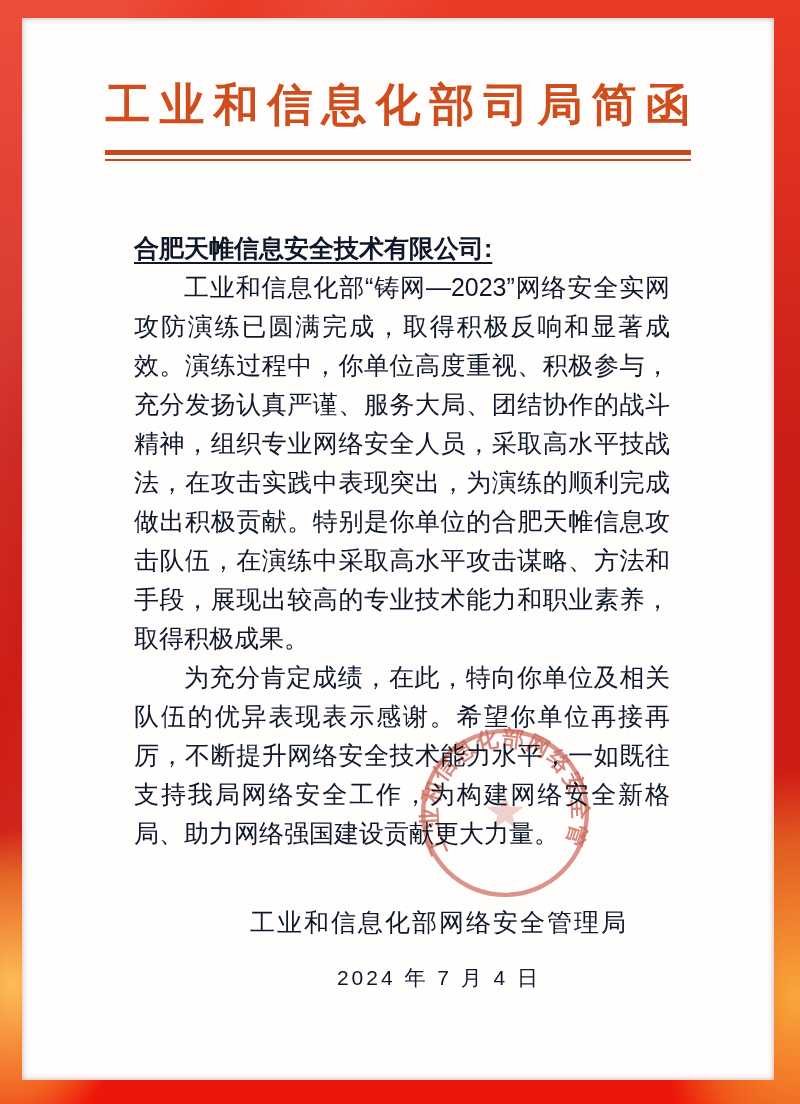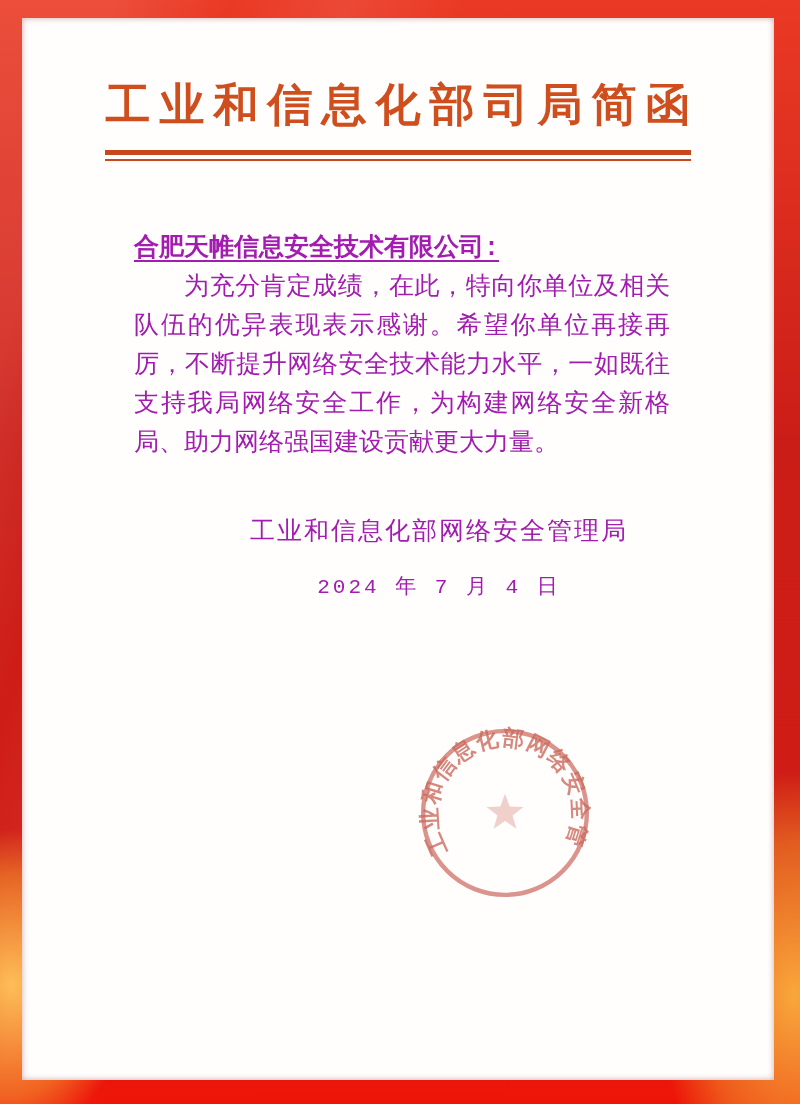--- a/index.html
+++ b/index.html
@@ -34,24 +34,24 @@
   }
   .title-rule {
     width:586px; height:4px;
     margin:15px auto 0 auto;
     border-top:5px solid #c8481e;
     border-bottom:2px solid #c8481e;
   }
   .body {
     margin-top:68px;
     padding:0 104px 0 112px;
-    font-family:Liberation Mono, monospace;
+    font-family:Liberation Sans, sans-serif;
     font-size:25px;
     line-height:39px;
-    color:#a21caf;
+    color:#0f172a;
     text-align:justify;
   }
   .salutation { margin:0; font-weight:bold; }
   .salutation span { text-decoration:underline; text-underline-offset:5px; }
   .body p.para { margin:0; text-indent:2em; }
   .closing {
     position:relative; z-index:2;
     margin-top:50px;
     padding-right:42px;
     text-align:right;
@@ -73,20 +73,21 @@
 <body>
 
 <div class="frame">
   <div class="page">
 
     <h1 class="title">工业和信息化部司局简函</h1>
     <div class="title-rule"></div>
 
     <div class="body">
       <p class="salutation"><span>合肥天帷信息安全技术有限公司:</span></p>
+      <p class="para">工业和信息化部“铸网—2023”网络安全实网攻防演练已圆满完成，取得积极反响和显著成效。演练过程中，你单位高度重视、积极参与，充分发扬认真严谨、服务大局、团结协作的战斗精神，组织专业网络安全人员，采取高水平技战法，在攻击实践中表现突出，为演练的顺利完成做出积极贡献。特别是你单位的合肥天帷信息攻击队伍，在演练中采取高水平攻击谋略、方法和手段，展现出较高的专业技术能力和职业素养，取得积极成果。</p>
       <p class="para">为充分肯定成绩，在此，特向你单位及相关队伍的优异表现表示感谢。希望你单位再接再厉，不断提升网络安全技术能力水平，一如既往支持我局网络安全工作，为构建网络安全新格局、助力网络强国建设贡献更大力量。</p>
 
       <div class="closing">
         <div class="closing-inner">
           <p class="signature">工业和信息化部网络安全管理局</p>
           <p class="date">2024 年 7 月 4 日</p>
         </div>
       </div>
     </div>
 

